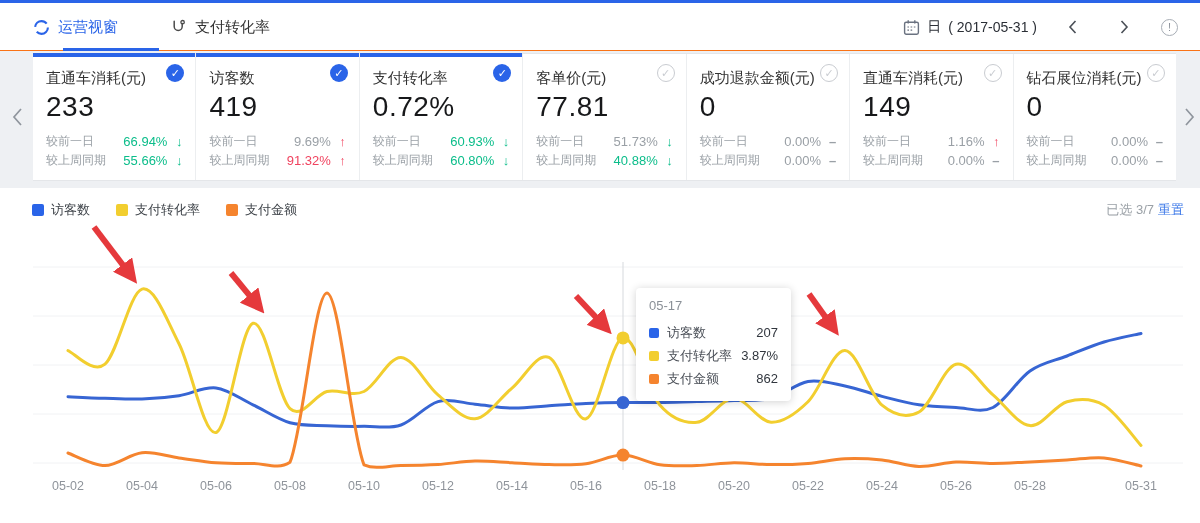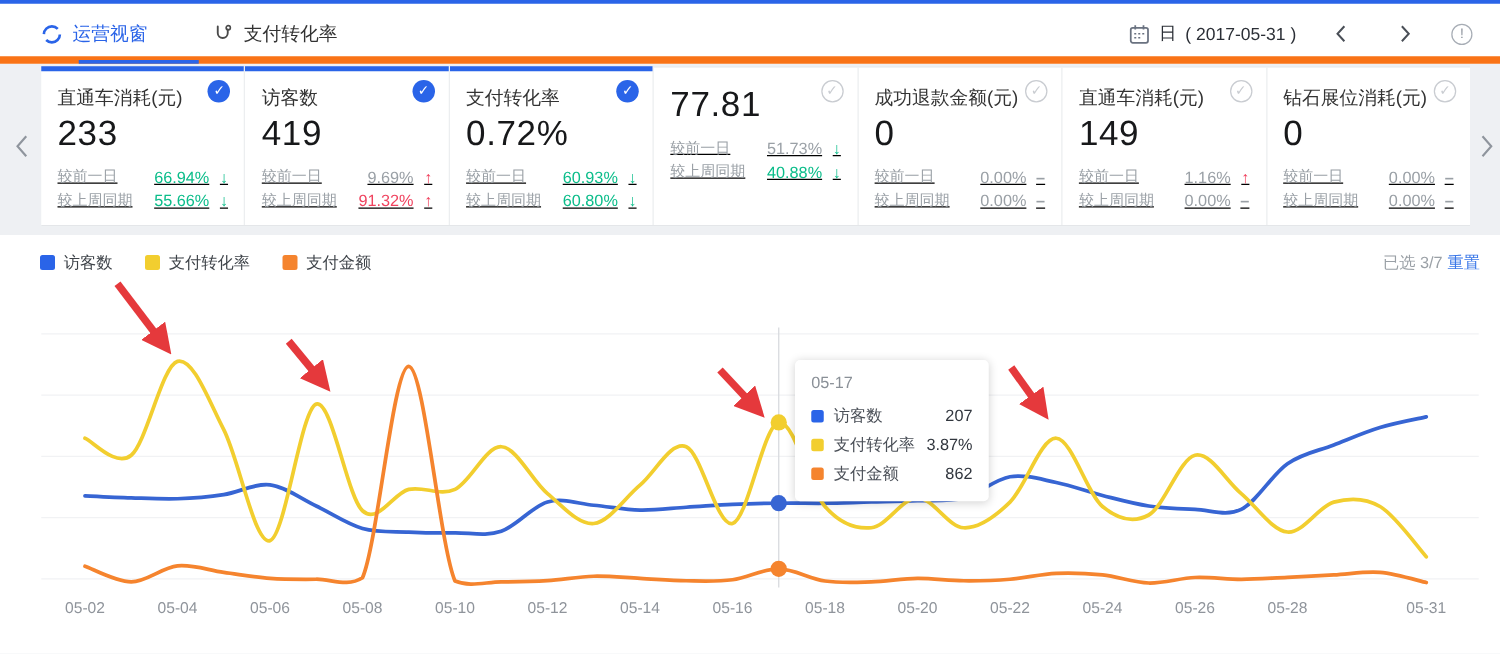--- a/index.html
+++ b/index.html
@@ -1,41 +1,41 @@
 <!DOCTYPE html>
 <html><head>
 <meta charset="utf-8">
 <style>
   * { margin:0; padding:0; box-sizing:border-box; }
   body { font-family:"Liberation Sans","DejaVu Sans",sans-serif; background:#eef0f3; }
   .canvas { position:relative; width:1200px; height:523px; background:#eef0f3; overflow:hidden; }
 
   
-  .topbar { position:absolute; left:0; top:0; width:1200px; height:51px; background:#fff; border-bottom:6px solid #f97316; }
+  .topbar { position:absolute; left:0; top:0; width:1200px; height:51px; background:#fff; border-bottom:1px solid #f97316; }
   .topbar::before { content:""; position:absolute; left:0; top:0; width:100%; height:3px; background:#2a64e8; }
   .tab { position:absolute; top:3px; height:48px; display:flex; align-items:center; gap:8px; cursor:pointer; }
   .tab-ops { left:33px; }
   .tab-mgmt { left:170px; }
   .tab .tlabel { font-size:15px; color:#333; }
   .tab-ops .tlabel { color:#2a64e8; }
   .tab-underline { position:absolute; left:30px; bottom:0; width:96px; height:3px; background:#2a64e8; }
   .top-right { position:absolute; right:22px; top:3px; height:48px; display:flex; align-items:center; }
   .date-text { font-size:14px; color:#2b2f36; margin-left:7px; }
   .chev-btn { display:flex; align-items:center; justify-content:center; width:22px; height:26px; cursor:pointer; }
   .gap-a { margin-left:24px; } .gap-b { margin-left:30px; } .gap-c { margin-left:26px; }
   .info-circle { width:17px; height:17px; border:1px solid #a7adb5; border-radius:50%; color:#8d939c; font-size:11px; line-height:15px; text-align:center; cursor:pointer; }
 
   
   .cards-panel { position:absolute; left:33px; top:53px; width:1143px; height:128px; background:#fff; border-top:1px solid #e4e6e9; border-bottom:1px solid #e4e6e9; display:flex; }
   .card { position:relative; flex:1 1 0; padding:11px 13px 0 13px; border-right:1px solid #eceef0; cursor:pointer; }
   .card:last-child { border-right:none; }
   .card.sel::before { content:""; position:absolute; left:0; right:0; top:-1px; height:4px; background:#2a64e8; }
   .card-title { font-size:15px; color:#333; margin-top:4px; }
   .card-value { font-size:28px; color:#17181a; margin-top:3px; margin-bottom:9px; letter-spacing:0.5px; }
-  .crow { display:flex; align-items:center; font-size:12px; line-height:19px;text-decoration:underline; }
+  .crow { display:flex; align-items:center; font-size:12px; line-height:19px; }
   .clabel { color:#9b9fa6; color:#9aa0a6; }
   .cval { margin-left:auto; font-size:13px; }
   .carrow { width:15px; text-align:right; font-weight:bold; font-size:13px; }
   .green { color:#0bbd8a; } .red { color:#f0435f; } .gray { color:#9aa0a6; }
   .badge { position:absolute; top:10px; right:11px; width:18px; height:18px; border-radius:50%; font-size:11px; line-height:18px; text-align:center; cursor:pointer; }
   .badge.on { background:#2a64e8; color:#fff; }
   .badge.off { border:1px solid #c9ccd1; color:#c9ccd1; line-height:16px; }
   .card-nav { position:absolute; cursor:pointer; }
   .nav-left { left:10px; top:106px; }
   .nav-right { left:1183px; top:106px; }
@@ -158,20 +158,21 @@
         </div>
       <div class="crow">
           <span class="clabel">较上周同期</span>
           <span class="cval green">60.80%</span>
           <span class="carrow green">↓</span>
         </div>
     </div>
 
     <div class="card">
       <span class="badge off">✓</span>
+      <div class="card-title">客单价(元)</div>
       <div class="card-value">77.81</div>
       <div class="crow">
           <span class="clabel">较前一日</span>
           <span class="cval gray">51.73%</span>
           <span class="carrow green">↓</span>
         </div>
       <div class="crow">
           <span class="clabel">较上周同期</span>
           <span class="cval green">40.88%</span>
           <span class="carrow green">↓</span>

